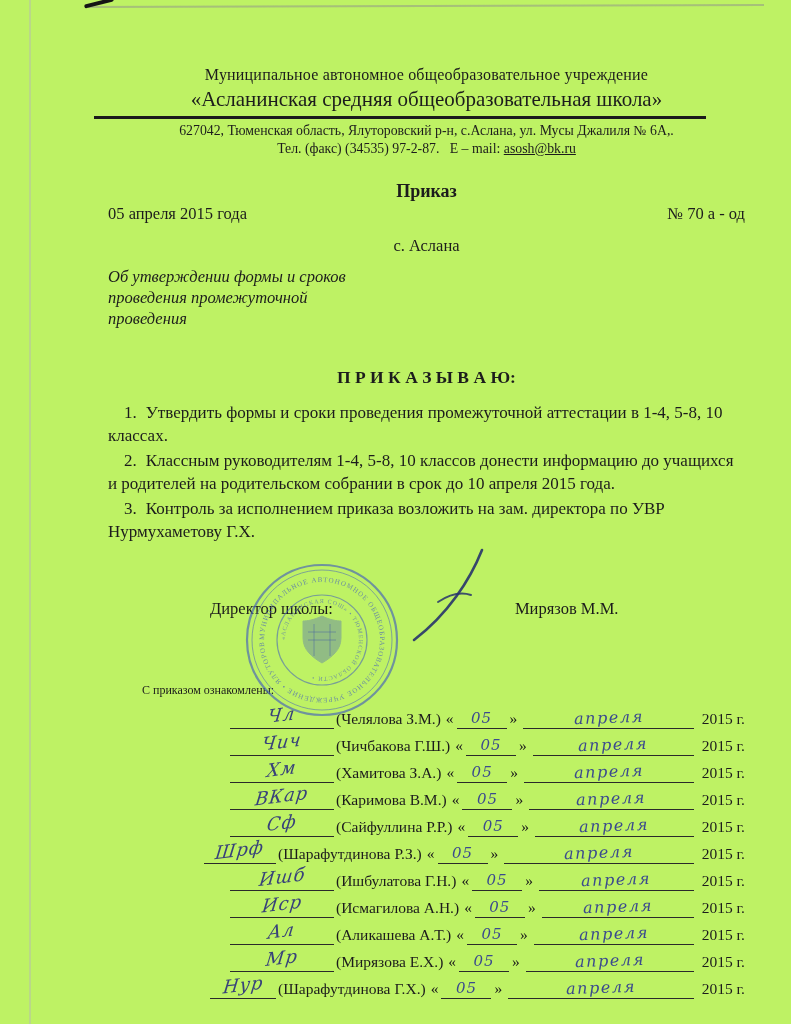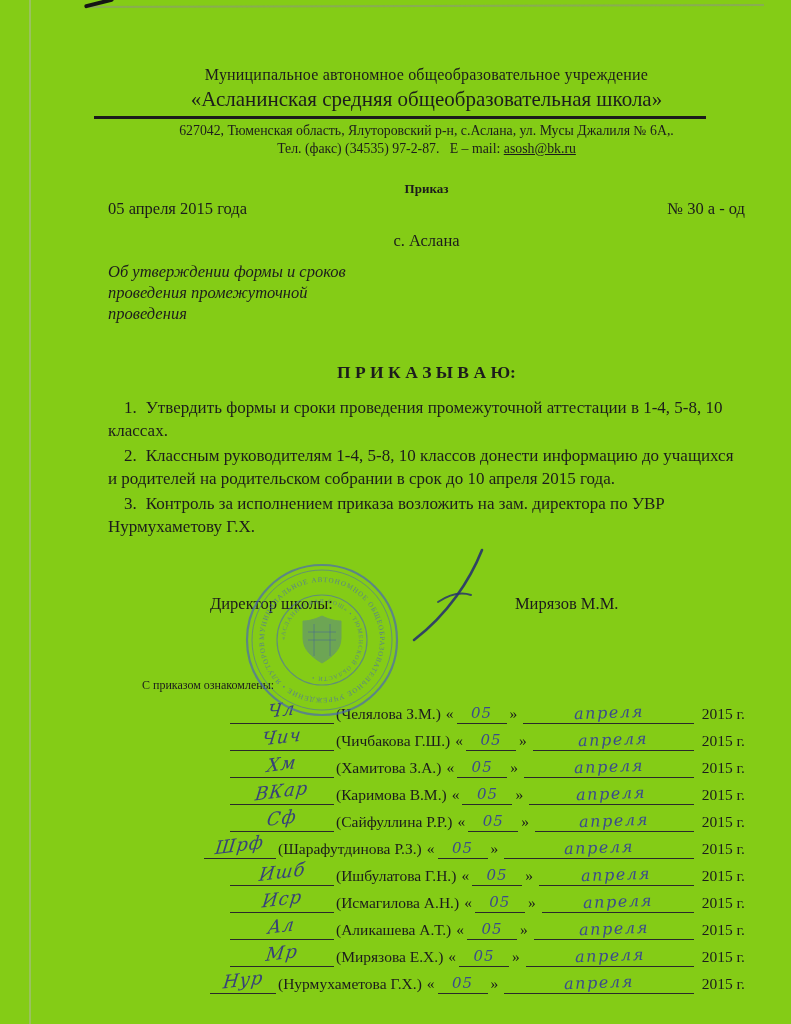--- a/index.html
+++ b/index.html
@@ -1,34 +1,34 @@
 <!DOCTYPE html>
 <html><head>
 <meta charset="utf-8">
 <style>
   html,body{margin:0;padding:0;background:#ffffff;}
   .page{
-    position:relative;width:791px;height:1024px;background:#84cc16;overflow:hidden;
+    position:relative;width:791px;height:1024px;background:#bef264;overflow:hidden;
     font-family:"Liberation Serif","DejaVu Serif",serif;color:#1c1c1c;
   }
   
   .scan-edge-top{position:absolute;left:88px;top:5px;width:676px;height:2px;background:#8d8d8d;opacity:.5;transform:rotate(-0.15deg);}
   .scan-corner-mark{position:absolute;left:84px;top:1px;width:30px;height:4px;background:#151515;transform:rotate(-14deg);border-radius:2px;}
   .scan-edge-left{position:absolute;left:29px;top:0;width:2px;height:100%;background:#b5b5b5;opacity:.45;}
 
   .content{position:relative;box-sizing:border-box;width:791px;height:1024px;padding:66px 46px 10px 108px;}
 
   .org-type{text-align:center;font-size:16px;letter-spacing:.2px;}
   .org-name{text-align:center;font-size:21px;margin-top:3px;}
   .rule{height:3px;background:#1b1b1b;margin:4px 0 4px -14px;width:612px;}
   .address{text-align:center;font-size:13.8px;}
   .contact{text-align:center;font-size:13.8px;margin-top:2px;white-space:pre;}
   .email{text-decoration:underline;}
 
-  .order-title{text-align:center;font-weight:bold;font-size:13px;margin-top:24px;}
+  .order-title{text-align:center;font-weight:bold;font-size:18px;margin-top:24px;}
   .date-row{display:flex;justify-content:space-between;font-size:16.5px;margin-top:2px;align-items:flex-end;}
   .place{text-align:center;font-size:16.5px;margin-top:12px;}
 
   .subject{font-style:italic;font-size:16.5px;line-height:1.28;margin-top:10px;}
 
   .decree{text-align:center;font-weight:bold;font-size:17.5px;margin-top:38px;}
 
   .items{margin-top:14px;font-size:17px;line-height:1.32;}
   .item{margin:0 0 3px 0;text-indent:16px;}
   .item .num{margin-right:9px;}
@@ -73,21 +73,21 @@
 
     <div class="org-type">Муниципальное автономное общеобразовательное учреждение</div>
     <div class="org-name">«Асланинская средняя общеобразовательная школа»</div>
     <div class="rule"></div>
     <div class="address">627042, Тюменская область, Ялуторовский р-н, с.Аслана, ул. Мусы Джалиля № 6А,.</div>
     <div class="contact"><span>Тел. (факс) (34535) 97-2-87.   Е – mail: </span><span class="email">asosh@bk.ru</span></div>
 
     <div class="order-title">Приказ</div>
     <div class="date-row">
       <span>05 апреля 2015 года</span>
-      <span>№ 30 а - од</span>
+      <span>№ 70 а - од</span>
     </div>
     <div class="place">с. Аслана</div>
 
     <div class="subject">
       <div>Об утверждении формы и сроков</div>
       <div>проведения промежуточной</div>
       <div>проведения</div>
     </div>
 
     <div class="decree">П Р И К А З Ы В А Ю:</div>
@@ -202,21 +202,21 @@
         <span class="ack-name">(Мирязова Е.Х.)</span>
         <span class="q">«</span>
         <span class="blank day"><span class="hand day-hand">05</span></span>
         <span class="q">»</span>
         <span class="blank month"><span class="hand month-hand">апреля</span></span>
         <span class="ack-year">2015 г.</span>
       </div>
 
       <div class="ack-row">
         <span class="sig-blank"><span class="hand sig-hand">Нур</span></span>
-        <span class="ack-name">(Нурмухаметова Г.Х.)</span>
+        <span class="ack-name">(Шарафутдинова Г.Х.)</span>
         <span class="q">«</span>
         <span class="blank day"><span class="hand day-hand">05</span></span>
         <span class="q">»</span>
         <span class="blank month"><span class="hand month-hand">апреля</span></span>
         <span class="ack-year">2015 г.</span>
       </div>
 
     </div>
   </div>
 

